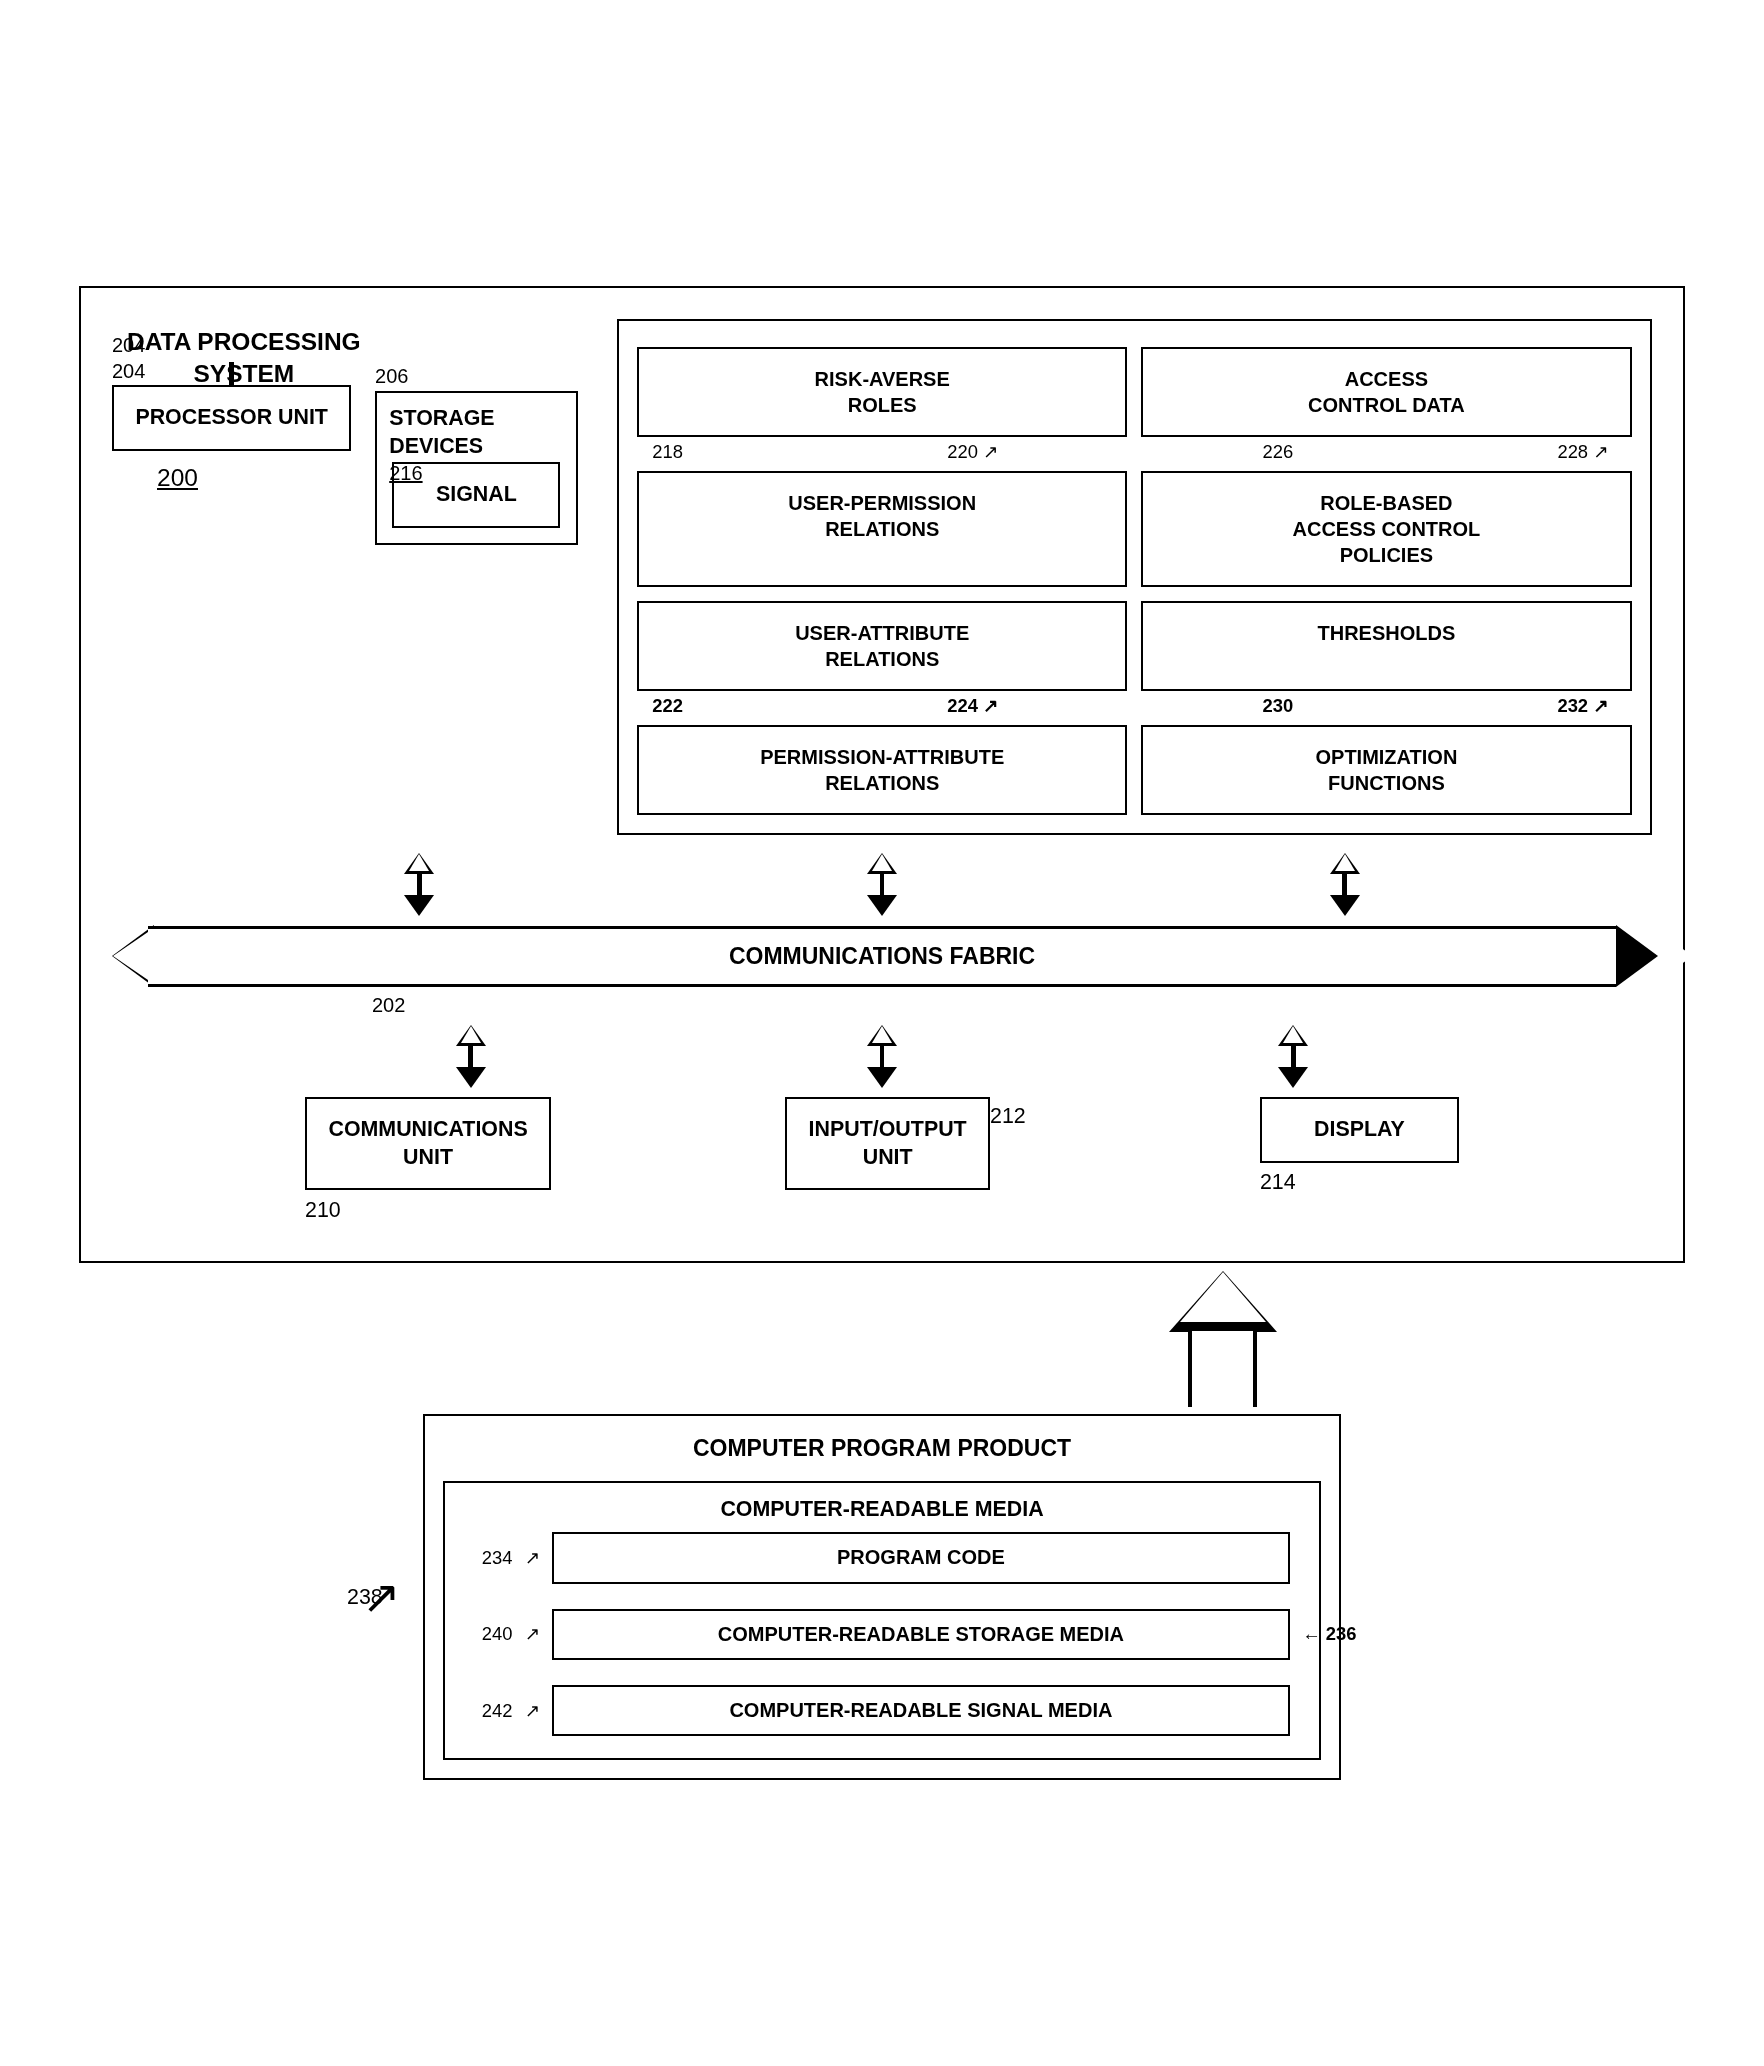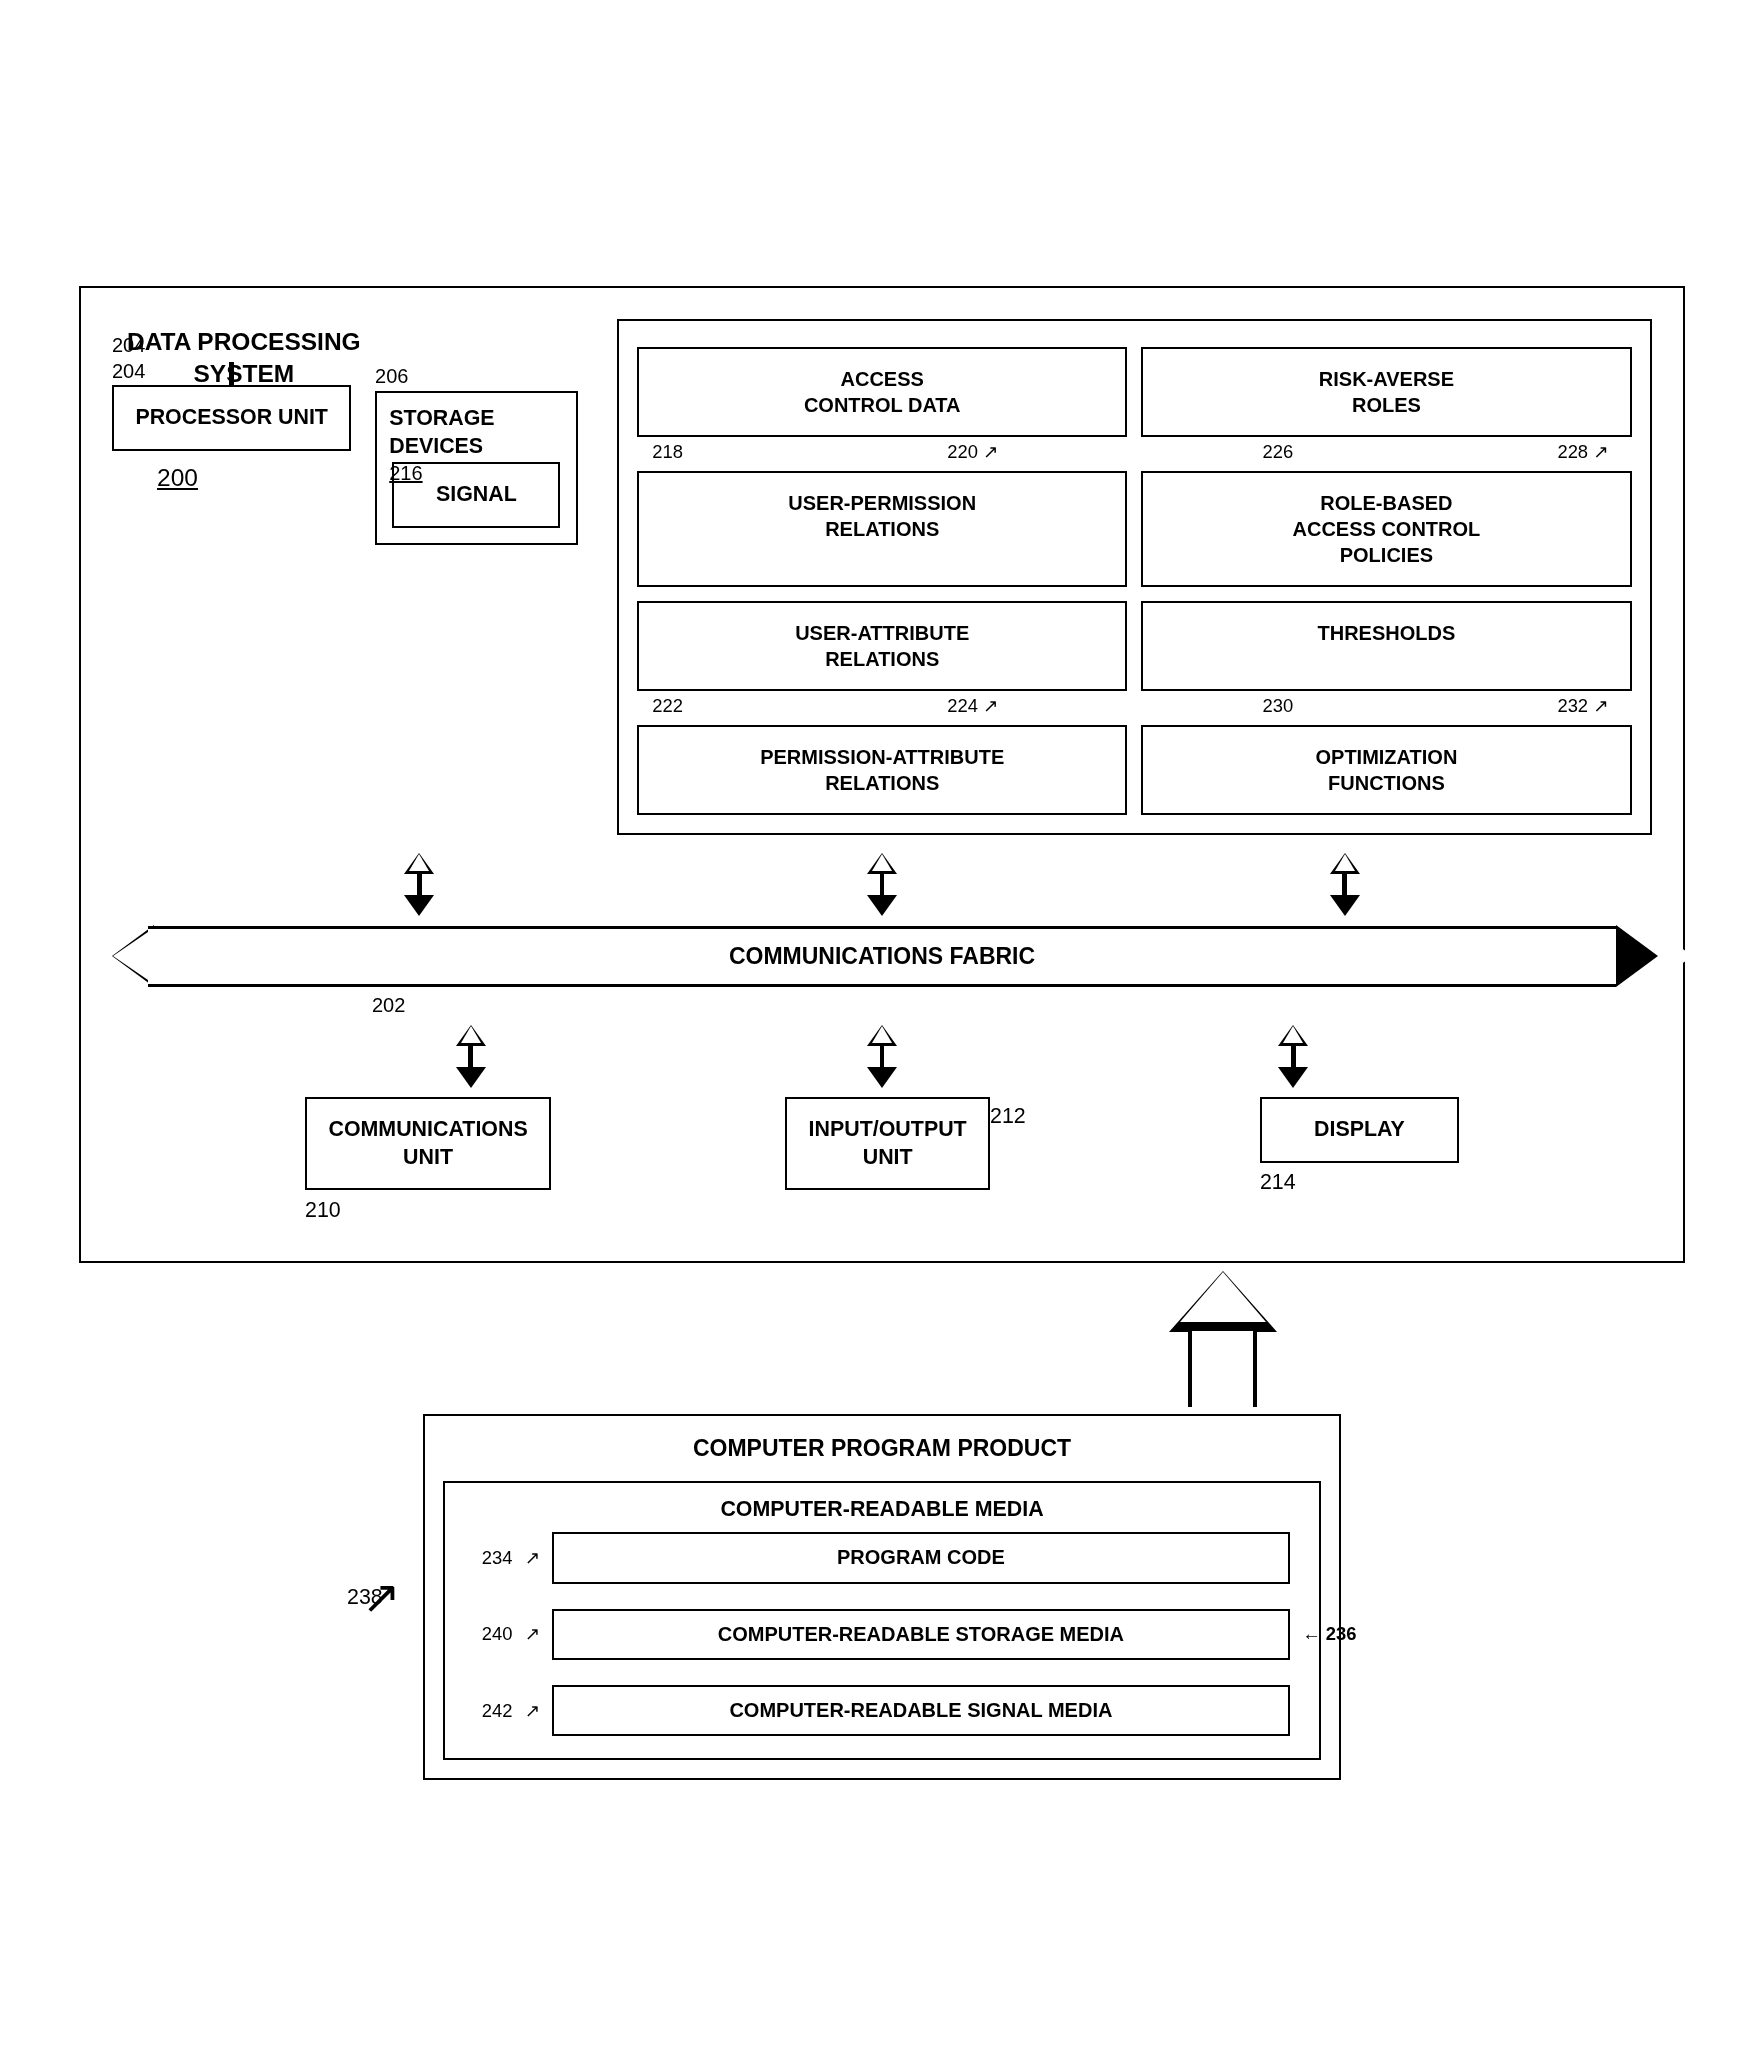--- a/index.html
+++ b/index.html
@@ -198,41 +198,41 @@
               <span>SIGNAL</span>
             </div>
           </div>
         </div>
       </div>
 
       <div class="right-section">
         <div class="persistent-storage-box">
 
           <div style="display:grid;grid-template-columns:1fr 1fr;gap:13.8px;margin-top:7.6px;">
+            <div class="ps-cell">RISK-AVERSE<br>ROLES</div>
             <div class="ps-cell">ACCESS<br>CONTROL DATA</div>
-            <div class="ps-cell">RISK-AVERSE<br>ROLES</div>
           </div>
           <div style="display:flex;flex-direction:row;justify-content:space-between;padding:4.6px 23px 7.6px 15.3px;font-size:18.4px;">
             <span>218</span>
             <span>220 ↗</span>
             <span>226</span>
             <span>228 ↗</span>
           </div>
 
           <div style="display:grid;grid-template-columns:1fr 1fr;gap:13.8px;">
             <div class="ps-cell">USER-PERMISSION<br>RELATIONS</div>
             <div class="ps-cell">ROLE-BASED<br>ACCESS CONTROL<br>POLICIES</div>
           </div>
           <div style="height:13.8px;"></div>
 
           <div style="display:grid;grid-template-columns:1fr 1fr;gap:13.8px;">
             <div class="ps-cell">USER-ATTRIBUTE<br>RELATIONS</div>
             <div class="ps-cell">THRESHOLDS</div>
           </div>
-          <div style="display:flex;flex-direction:row;justify-content:space-between;padding:4.6px 23px 7.6px 15.3px;font-size:18.4px;">
+          <div style="display:flex;flex-direction:row;justify-content:space-between;padding:4.6px 23px 7.6px 15.3px;font-size:18.4px;font-weight:bold;">
             <span>222</span>
             <span>224 ↗</span>
             <span>230</span>
             <span>232 ↗</span>
           </div>
 
           <div style="display:grid;grid-template-columns:1fr 1fr;gap:13.8px;">
             <div class="ps-cell">PERMISSION-ATTRIBUTE<br>RELATIONS</div>
             <div class="ps-cell">OPTIMIZATION<br>FUNCTIONS</div>
           </div>

